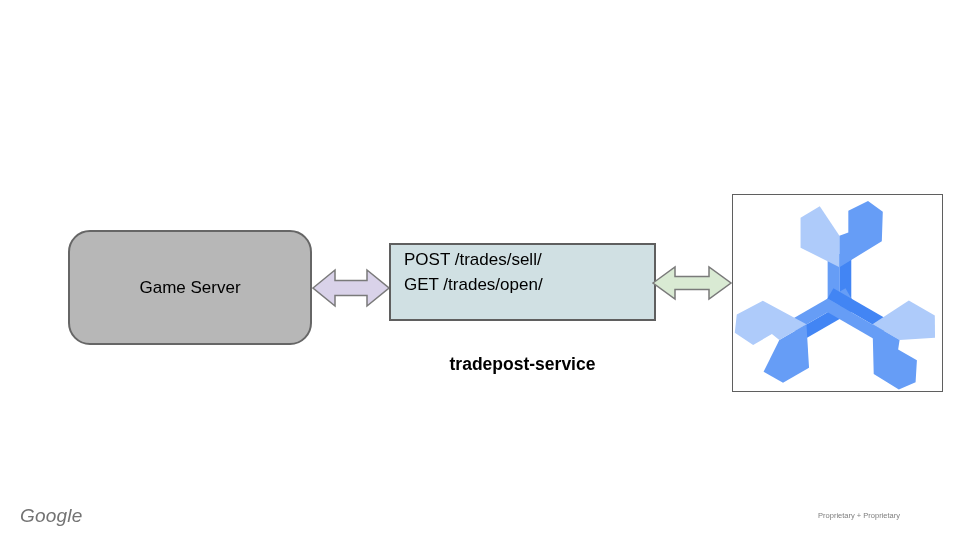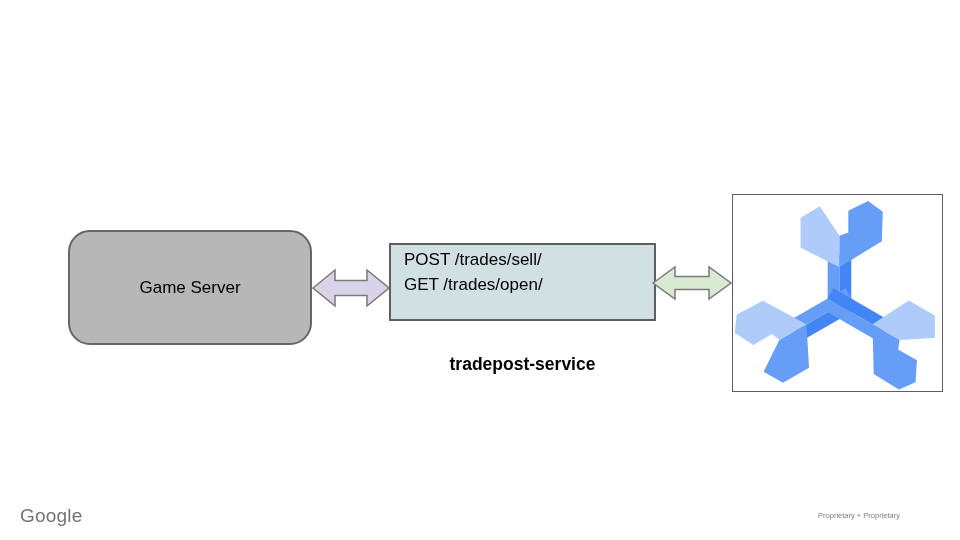--- a/index.html
+++ b/index.html
@@ -32,20 +32,21 @@
   
   .spanner-box{
     position:absolute;left:732px;top:194px;width:211px;height:198px;
     background:#ffffff;border:1.5px solid #5f5f5f;box-sizing:border-box;
   }
   .spanner-box svg{display:block;}
   
   .brand{
     position:absolute;left:20px;top:505px;font-size:19px;color:#737373;
     letter-spacing:0.2px;
+    font-style:italic;
   }
   .classification{
     position:absolute;right:60px;top:511px;font-size:7.5px;color:#7e7e7e;
   }
 </style>
 </head>
 <body>
 
 <div id="slide">
 

